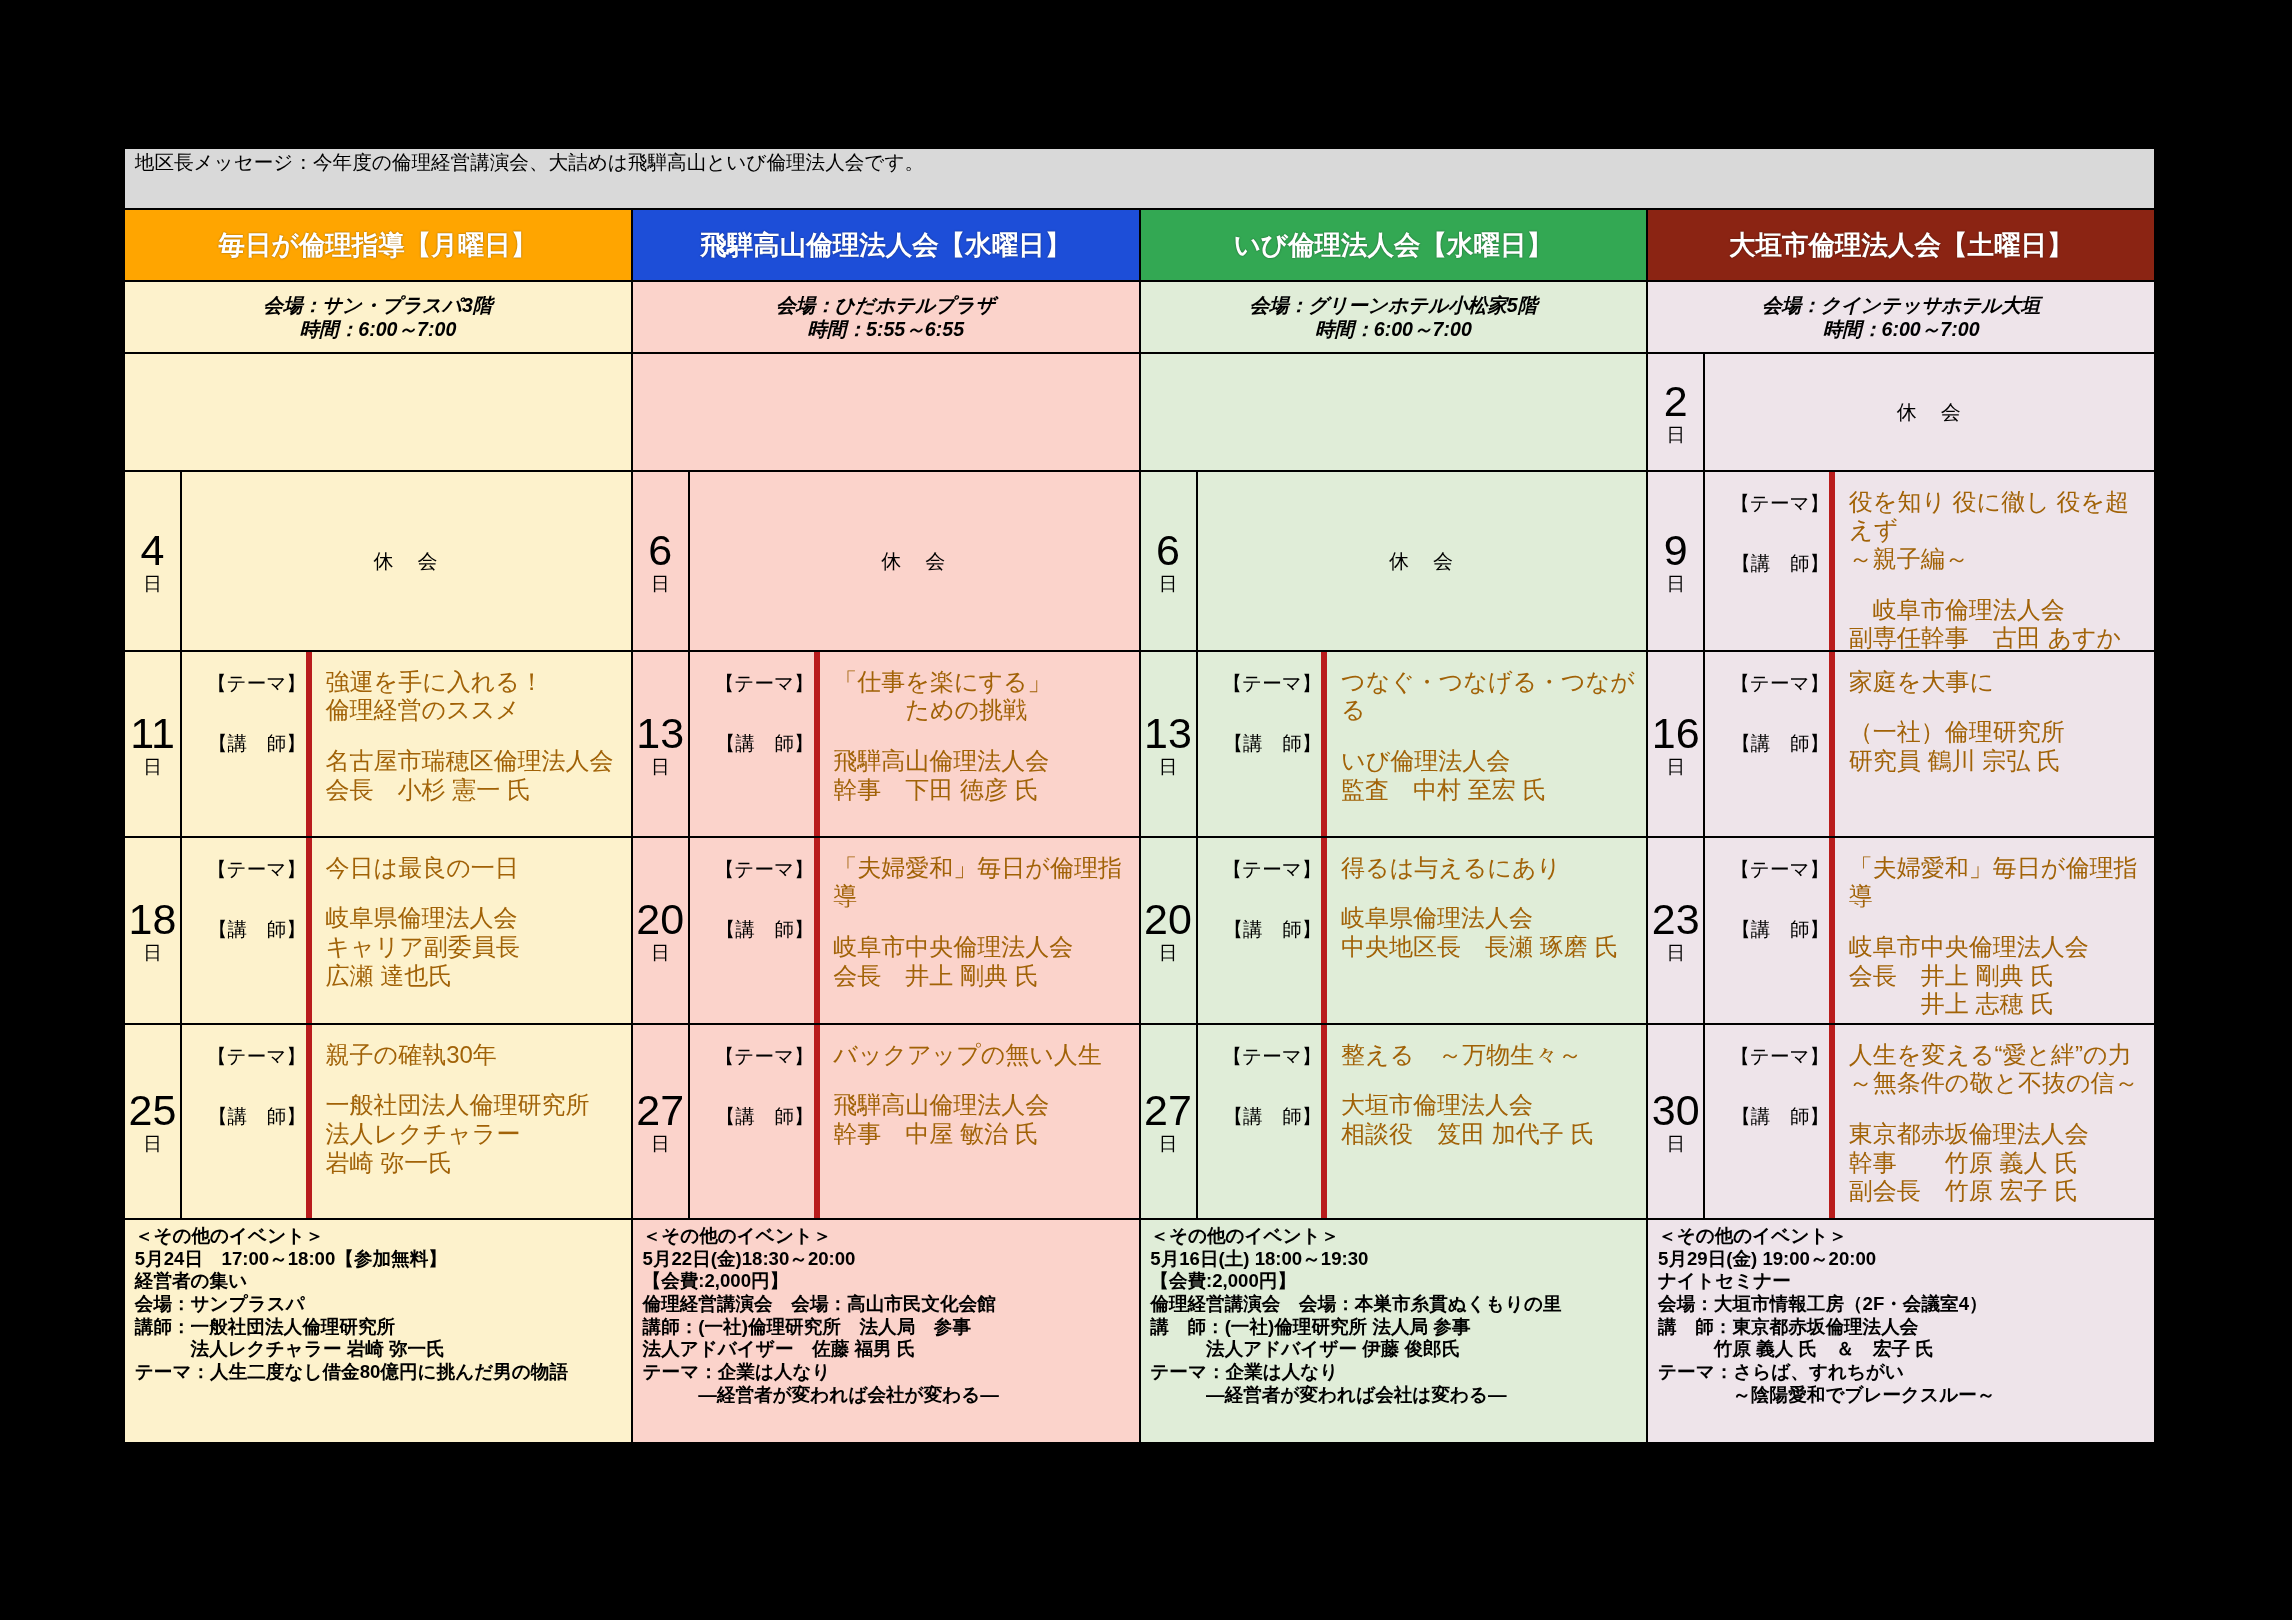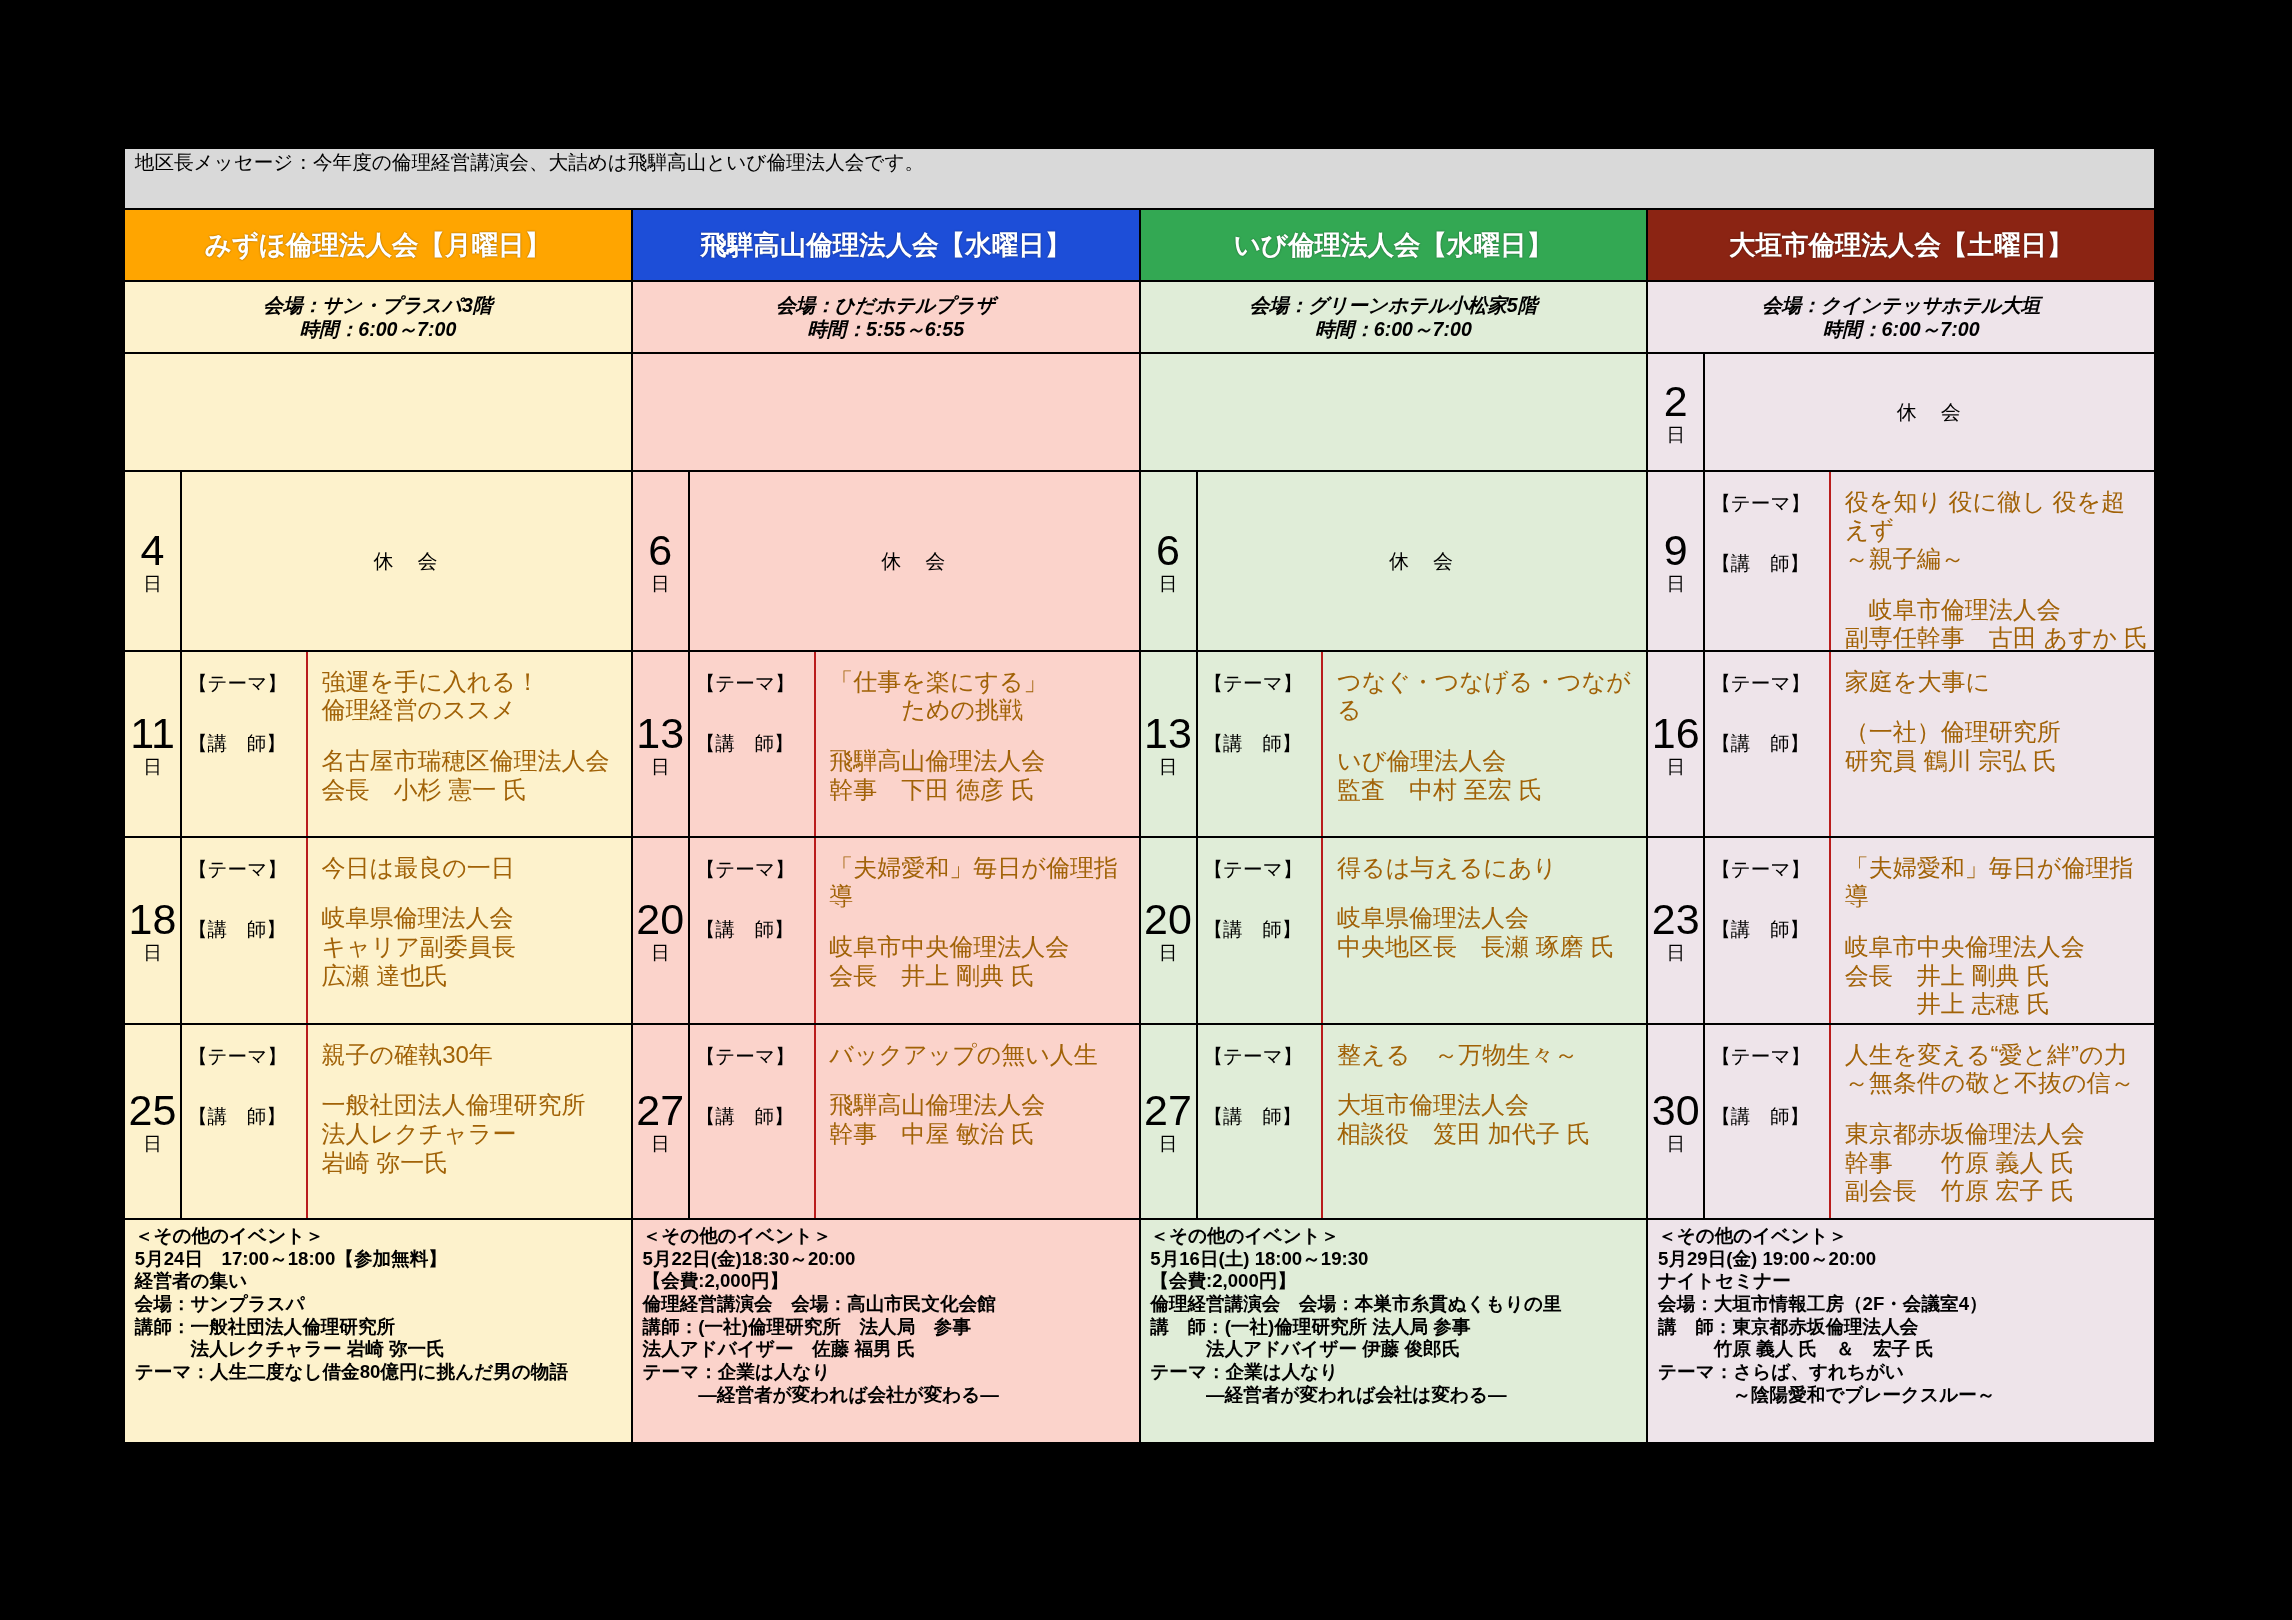--- a/index.html
+++ b/index.html
@@ -36,22 +36,22 @@
 
   
   .sched-cell{flex:1;display:flex;align-items:stretch;}
   .datebox{
     width:55px;flex:0 0 55px;border-right:2px solid #000;
     display:flex;flex-direction:column;align-items:center;justify-content:center;
   }
   .datebox .num{font-size:43px;line-height:1;color:#000;}
   .datebox .day{font-size:18.6px;line-height:1;margin-top:2.9px;color:#000;}
   .labelbox{
-    width:118px;flex:0 0 118px;border-right:2px solid #b91c1c;
-    padding-top:17.6px;padding-left:5.9px;
+    width:118px;flex:0 0 118px;border-right:6px solid #b91c1c;
+    padding-top:17.6px;padding-left:5.9px;text-align:right;
   }
   .labelbox .lbl{font-size:19.6px;color:#000;white-space:nowrap;}
   .labelbox .lbl.lect{margin-top:33px;}
   .contentbox{flex:1;padding:15.7px 5.9px 5.9px 13.7px;font-size:24px;line-height:1.2;color:#a16207;}
   .contentbox .theme{white-space:pre-wrap;}
   .contentbox .lecturer{white-space:pre-wrap;margin-top:21.6px;}
   .mergedbox{flex:1;display:flex;align-items:center;justify-content:center;}
   .mergedbox span{font-size:20px;color:#000;letter-spacing:2px;}
   .emptybox{flex:1;}
 
@@ -64,21 +64,21 @@
 <body>
 
 <div class="sheet">
   <div class="row topbar">
     <div class="cell message-cell">
       <span>地区長メッセージ：今年度の倫理経営講演会、大詰めは飛騨高山といび倫理法人会です。</span>
     </div>
   </div>
   <div class="row colheads" id="colheads">
       <div class="cell head" style="background: rgb(255, 165, 0);">
-        <span>みずほ倫理法人会【月曜日】</span>
+        <span>毎日が倫理指導【月曜日】</span>
       </div>
       <div class="cell head" style="background: #1d4ed8;">
         <span>飛騨高山倫理法人会【水曜日】</span>
       </div>
       <div class="cell head" style="background: rgb(51, 168, 83);">
         <span>いび倫理法人会【水曜日】</span>
       </div>
       <div class="cell head" style="background: rgb(139, 36, 19); text-align: center;">
         <span>大垣市倫理法人会【土曜日】</span>
       </div>

